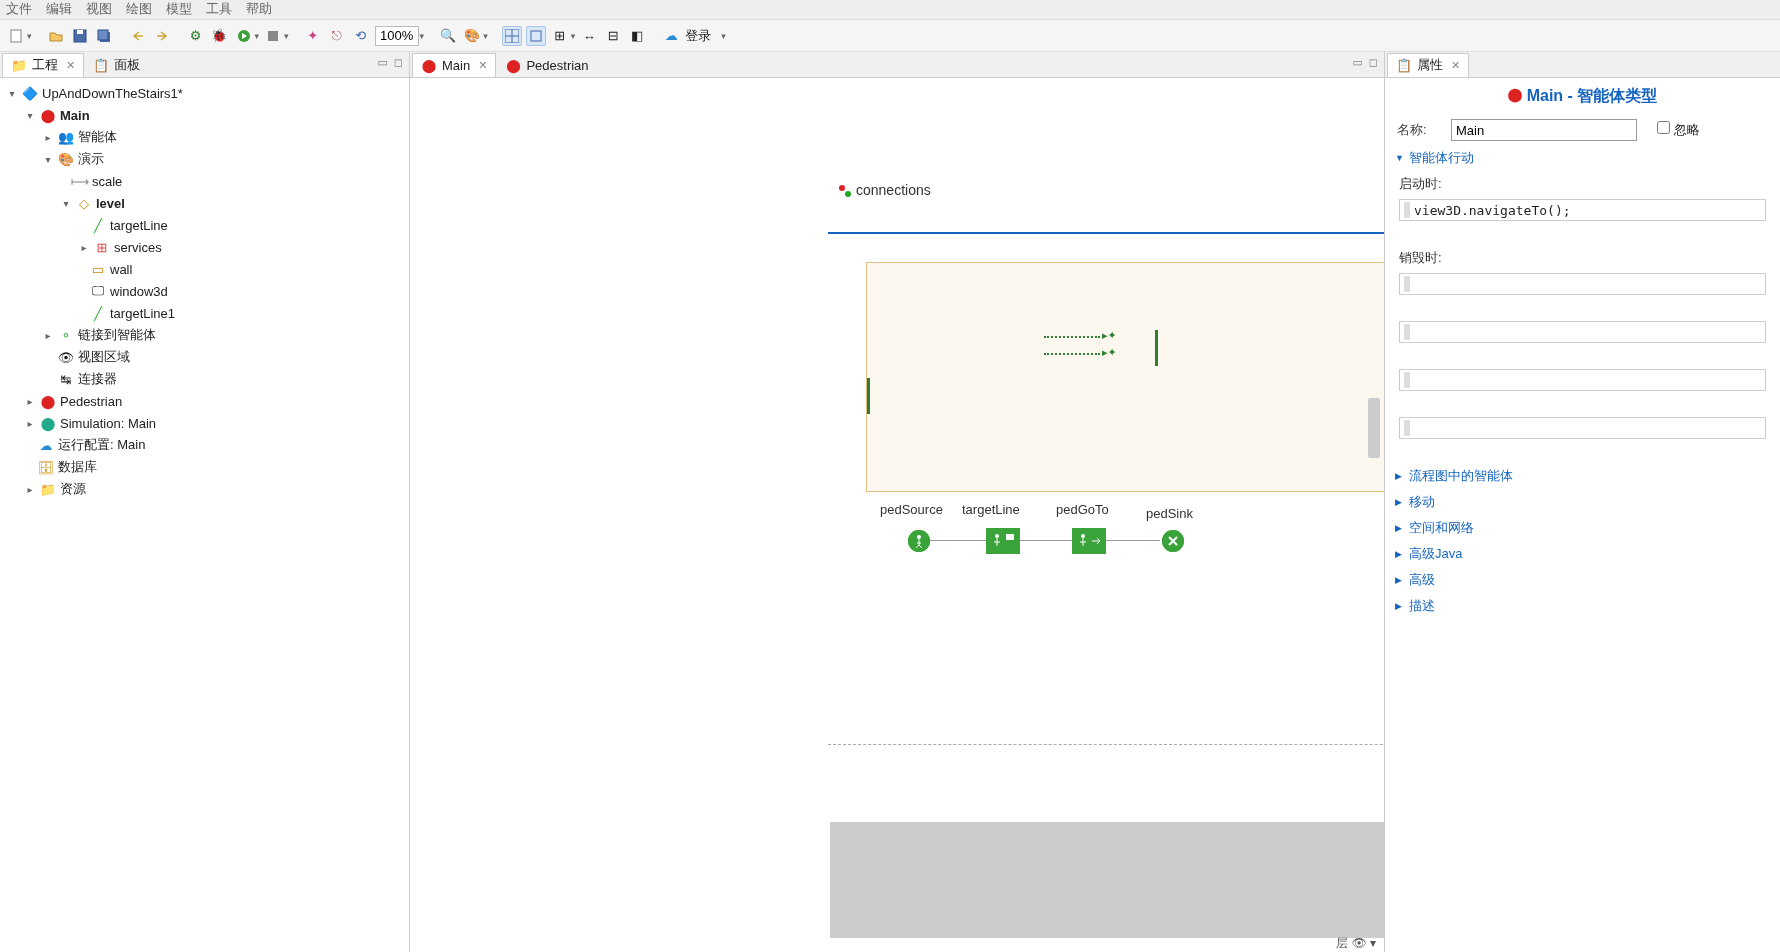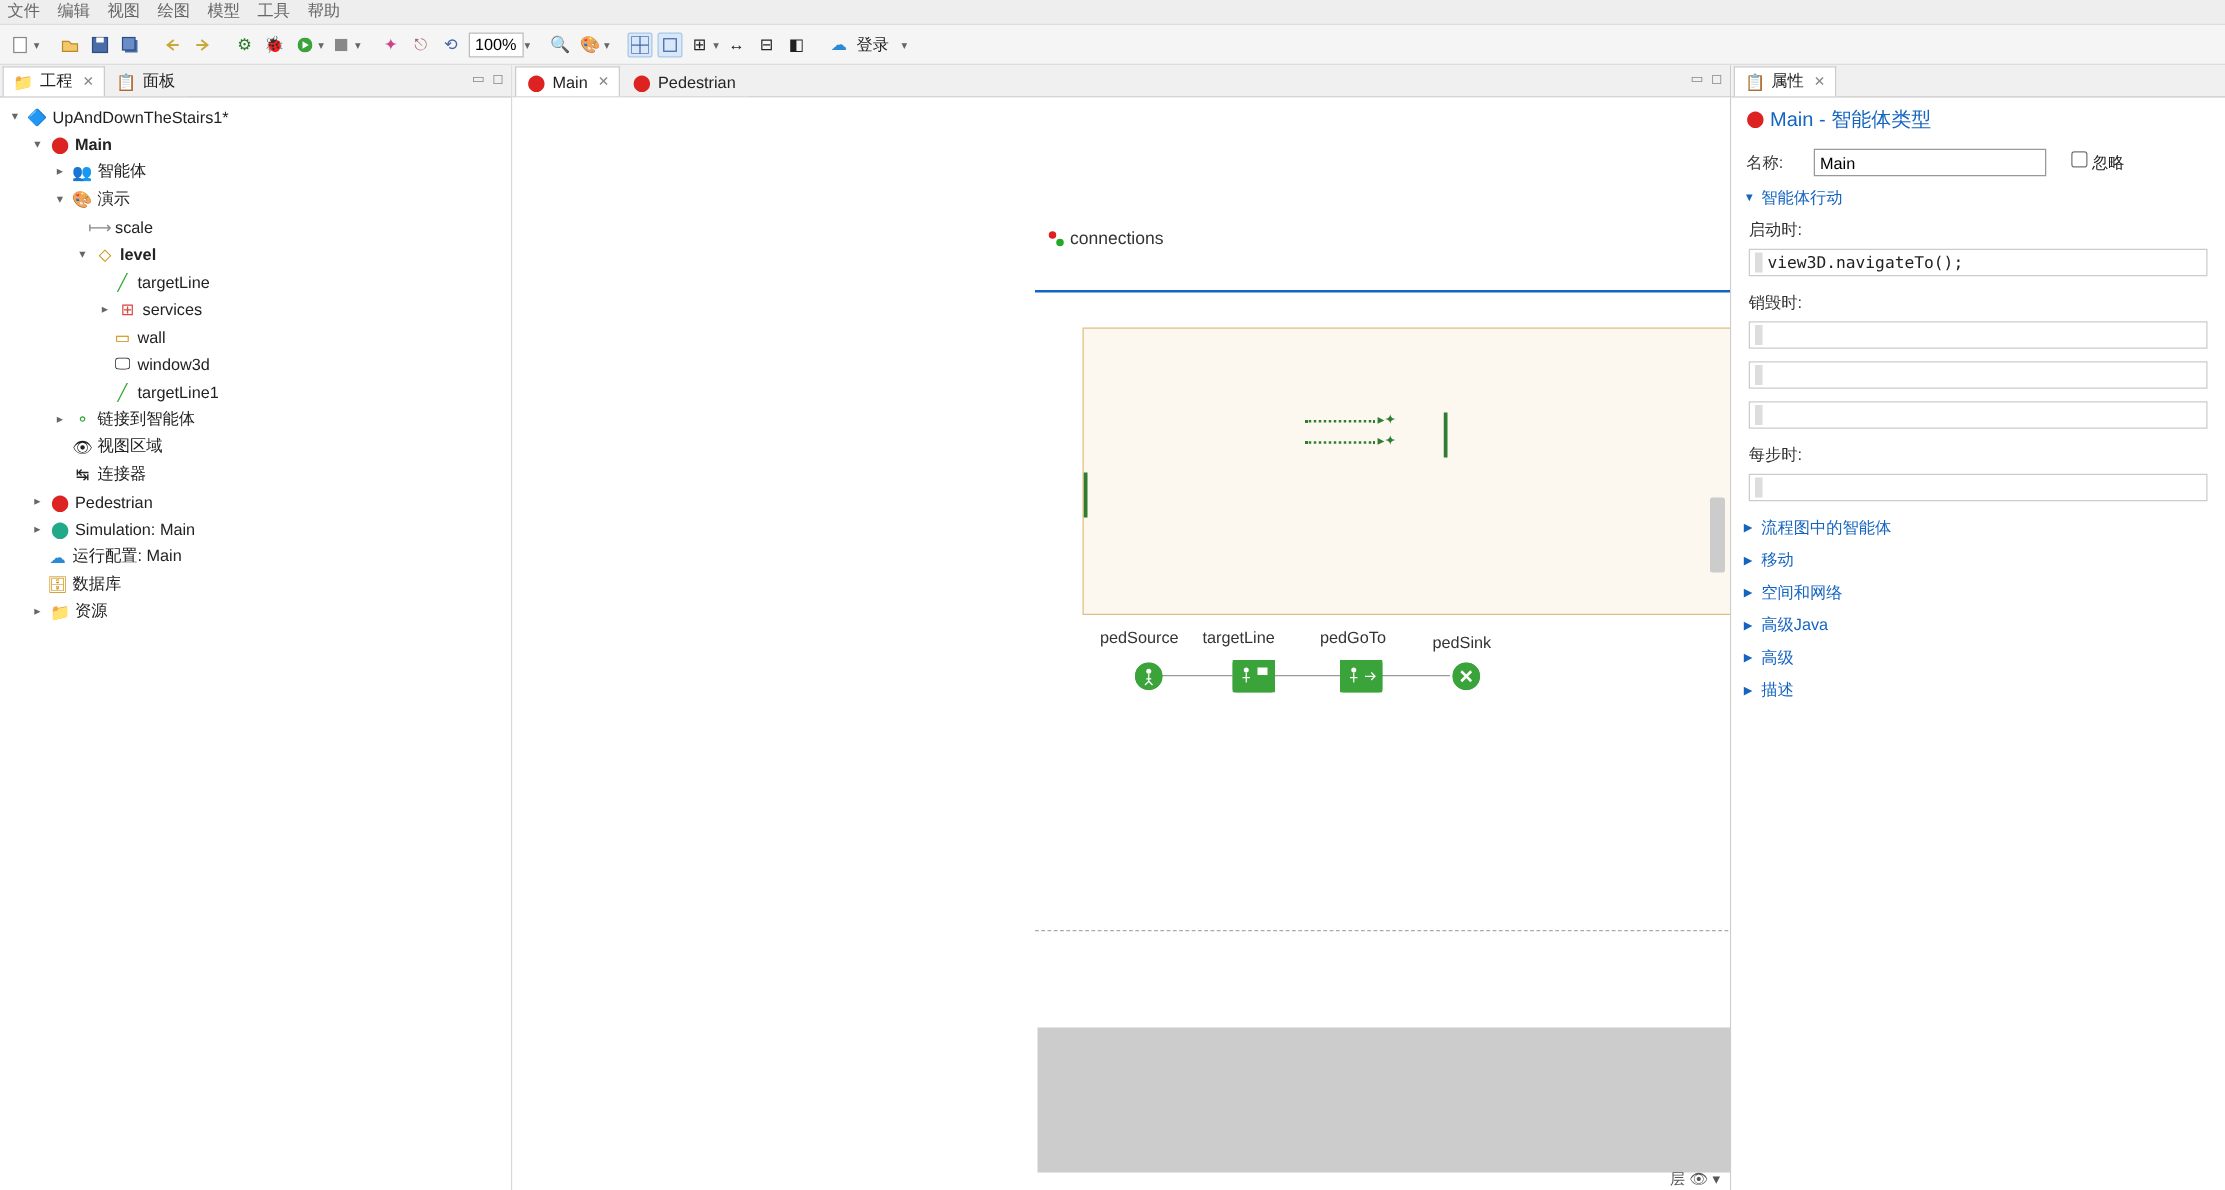--- a/index.html
+++ b/index.html
@@ -32,29 +32,29 @@
 .harrow::after{content:"";position:absolute;right:-8px;top:-4px;border:5px solid transparent;border-left-color:#1565c0;}
 .room{position:absolute;left:456px;top:184px;width:562px;height:230px;border:1px solid #e0c080;background:#fdf8ef;}
 .gline{position:absolute;border-top:2px dotted #2e7d32;}
 .gbar{position:absolute;width:3px;background:#2e7d32;}
 .flowlbl{position:absolute;font-size:13px;color:#333;}
 .flownode{position:absolute;width:22px;height:22px;border-radius:50%;}
 .flownode.sq{border-radius:3px;}
 .flowline{position:absolute;height:1px;background:#999;}
 .botbar{position:absolute;left:420px;bottom:14px;width:650px;height:116px;background:#ccc;}
 .botctrl{position:absolute;bottom:0;right:8px;font-size:12px;color:#555;}
-.prophdr{padding:8px 12px;font-size:16px;font-weight:normal;color:#1565c0;}
+.prophdr{padding:8px 12px;font-size:16px;font-weight:bold;color:#1565c0;text-align:center;}
 .prow{display:flex;align-items:center;padding:4px 12px;gap:10px;}
 .plabel{width:44px;font-size:13px;color:#404040;}
 .pinput{flex:0 0 130px;height:22px;border:1px solid #999;padding:0 4px;font-size:13px;}
 .pchk{margin-left:10px;}
 .section{padding:4px 10px;font-size:13px;color:#1565c0;cursor:pointer;display:flex;align-items:center;gap:4px;}
 .section .tri{font-size:9px;width:10px;}
 .fieldlbl{padding:4px 14px;font-size:13px;color:#333;}
-.codebox{margin:2px 14px 8px 14px;height:22px;border:1px solid #ccc;padding:2px 4px;font-family:"Consolas",monospace;font-size:13px;background:#fff;display:flex;align-items:center;}
+.codebox{margin:2px 14px 24px 14px;height:22px;border:1px solid #ccc;padding:2px 4px;font-family:"Consolas",monospace;font-size:13px;background:#fff;display:flex;align-items:center;}
 .codebox .bar{width:6px;height:100%;background:#ddd;margin-right:4px;}
 .minmax{position:absolute;right:6px;top:4px;display:flex;gap:6px;font-size:11px;color:#888;}
 .scrollhint{position:absolute;right:4px;top:320px;width:12px;height:60px;background:#ccc;border-radius:2px;}
 </style>
 </head>
 <body>
 
 <div class="menubar">
   <span>文件</span>
   <span>编辑</span>
@@ -362,21 +362,20 @@
       </div>
 
     <div class="codebox">
         <span class="bar"></span>
       </div>
 
     <div class="codebox">
         <span class="bar"></span>
       </div>
 
-    <div class="fieldlbl">每步时:</div>
     <div class="codebox">
         <span class="bar"></span>
       </div>
 
     <div class="section">
         <span class="tri">▶</span>
         <span>流程图中的智能体</span>
       </div>
     <div class="section">
         <span class="tri">▶</span>

